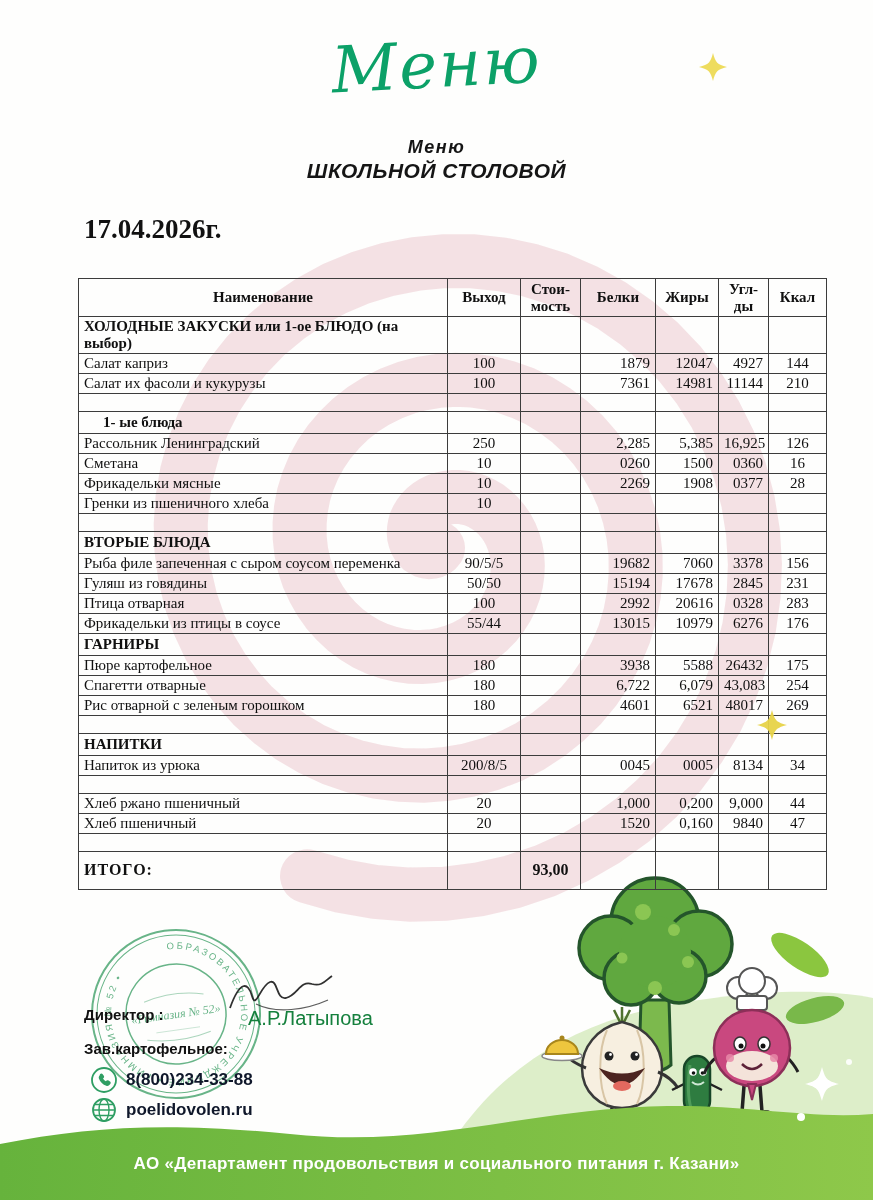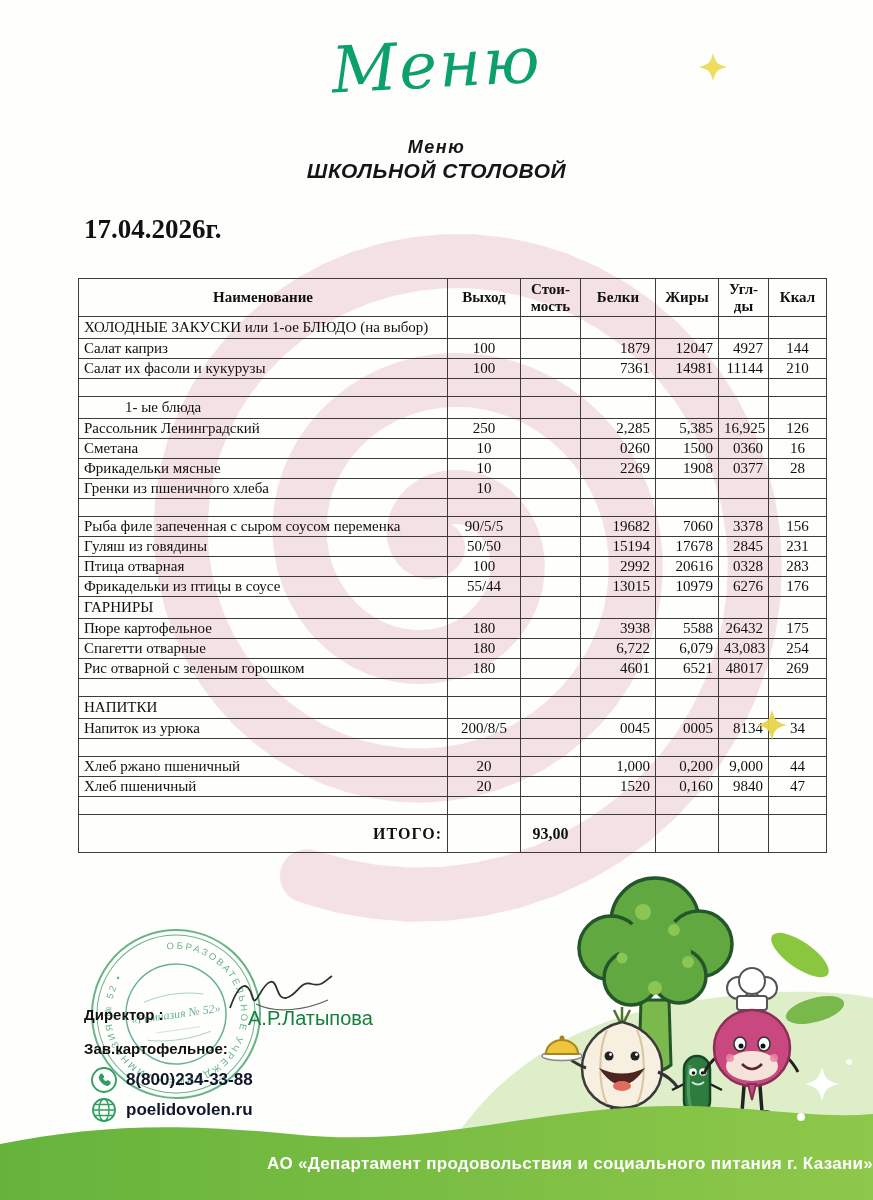--- a/index.html
+++ b/index.html
@@ -22,33 +22,33 @@
   .menu-table{top:278px;left:78px;z-index:2}
   table{border-collapse:collapse;table-layout:fixed;width:748px;background:transparent}
   th,td{border:1px solid #3c3c3c;font-size:15px;padding:1px 5px;line-height:1.12;overflow:hidden;color:#101010}
   th{font-weight:bold;text-align:center;white-space:pre-line;height:38px;vertical-align:middle}
   td{vertical-align:middle}
   td.col-name{text-align:left}
   td.col-vyhod,td.col-cost,td.col-kkal{text-align:center}
   td.col-belki,td.col-zhiry,td.col-ugl{text-align:right}
   tr.item td{height:20px}
   tr.empty td{height:18px}
-  tr.section td{height:22px;font-weight:normal}
-  tr.indent td.col-name{padding-left:46px}
+  tr.section td{height:22px;font-weight:bold}
+  tr.indent td.col-name{padding-left:24px}
   tr.total td{height:38px;font-weight:bold;font-size:16px}
-  tr.total td.col-name{text-align:right;letter-spacing:1px}
+  tr.total td.col-name{text-align:left;letter-spacing:1px}
 
   
   .siglabel{font-family:"Liberation Sans",sans-serif;font-weight:bold;font-size:15px;color:#111;z-index:2}
   .signame{font-family:"Liberation Sans",sans-serif;font-size:20px;color:#15803d;z-index:2}
   .contact-text{font-family:"Liberation Sans",sans-serif;color:#0f172a;font-size:17px;font-weight:bold;z-index:2}
   .contact-text.site{font-weight:bold}
 
   
-  .banner-text{bottom:26px;left:0;right:0;text-align:right;color:#fff;font-family:"Liberation Sans",sans-serif;
+  .banner-text{bottom:26px;left:0;right:0;text-align:center;color:#fff;font-family:"Liberation Sans",sans-serif;
                font-weight:bold;font-size:17px;letter-spacing:.3px;z-index:4}
 
   .stamp{left:86px;top:924px;z-index:1;transform:rotate(-8deg)}
   .signature-svg{left:226px;top:970px;z-index:2}
   .spiral-layer{z-index:0}
   .scene-layer{z-index:1}
   .banner-layer{z-index:3}
   .sparkle-layer{z-index:5}
 </style>
 </head>
@@ -266,20 +266,29 @@
           </tr>
           <tr class="empty">
             <td class="col-name"></td>
             <td class="col-vyhod"></td>
             <td class="col-cost"></td>
             <td class="col-belki"></td>
             <td class="col-zhiry"></td>
             <td class="col-ugl"></td>
             <td class="col-kkal"></td>
           </tr>
+          <tr class="section">
+            <td class="col-name">ВТОРЫЕ БЛЮДА</td>
+            <td class="col-vyhod"></td>
+            <td class="col-cost"></td>
+            <td class="col-belki"></td>
+            <td class="col-zhiry"></td>
+            <td class="col-ugl"></td>
+            <td class="col-kkal"></td>
+          </tr>
           <tr class="item">
             <td class="col-name">Рыба филе запеченная с сыром соусом переменка</td>
             <td class="col-vyhod">90/5/5</td>
             <td class="col-cost"></td>
             <td class="col-belki">19682</td>
             <td class="col-zhiry">7060</td>
             <td class="col-ugl">3378</td>
             <td class="col-kkal">156</td>
           </tr>
           <tr class="item">

